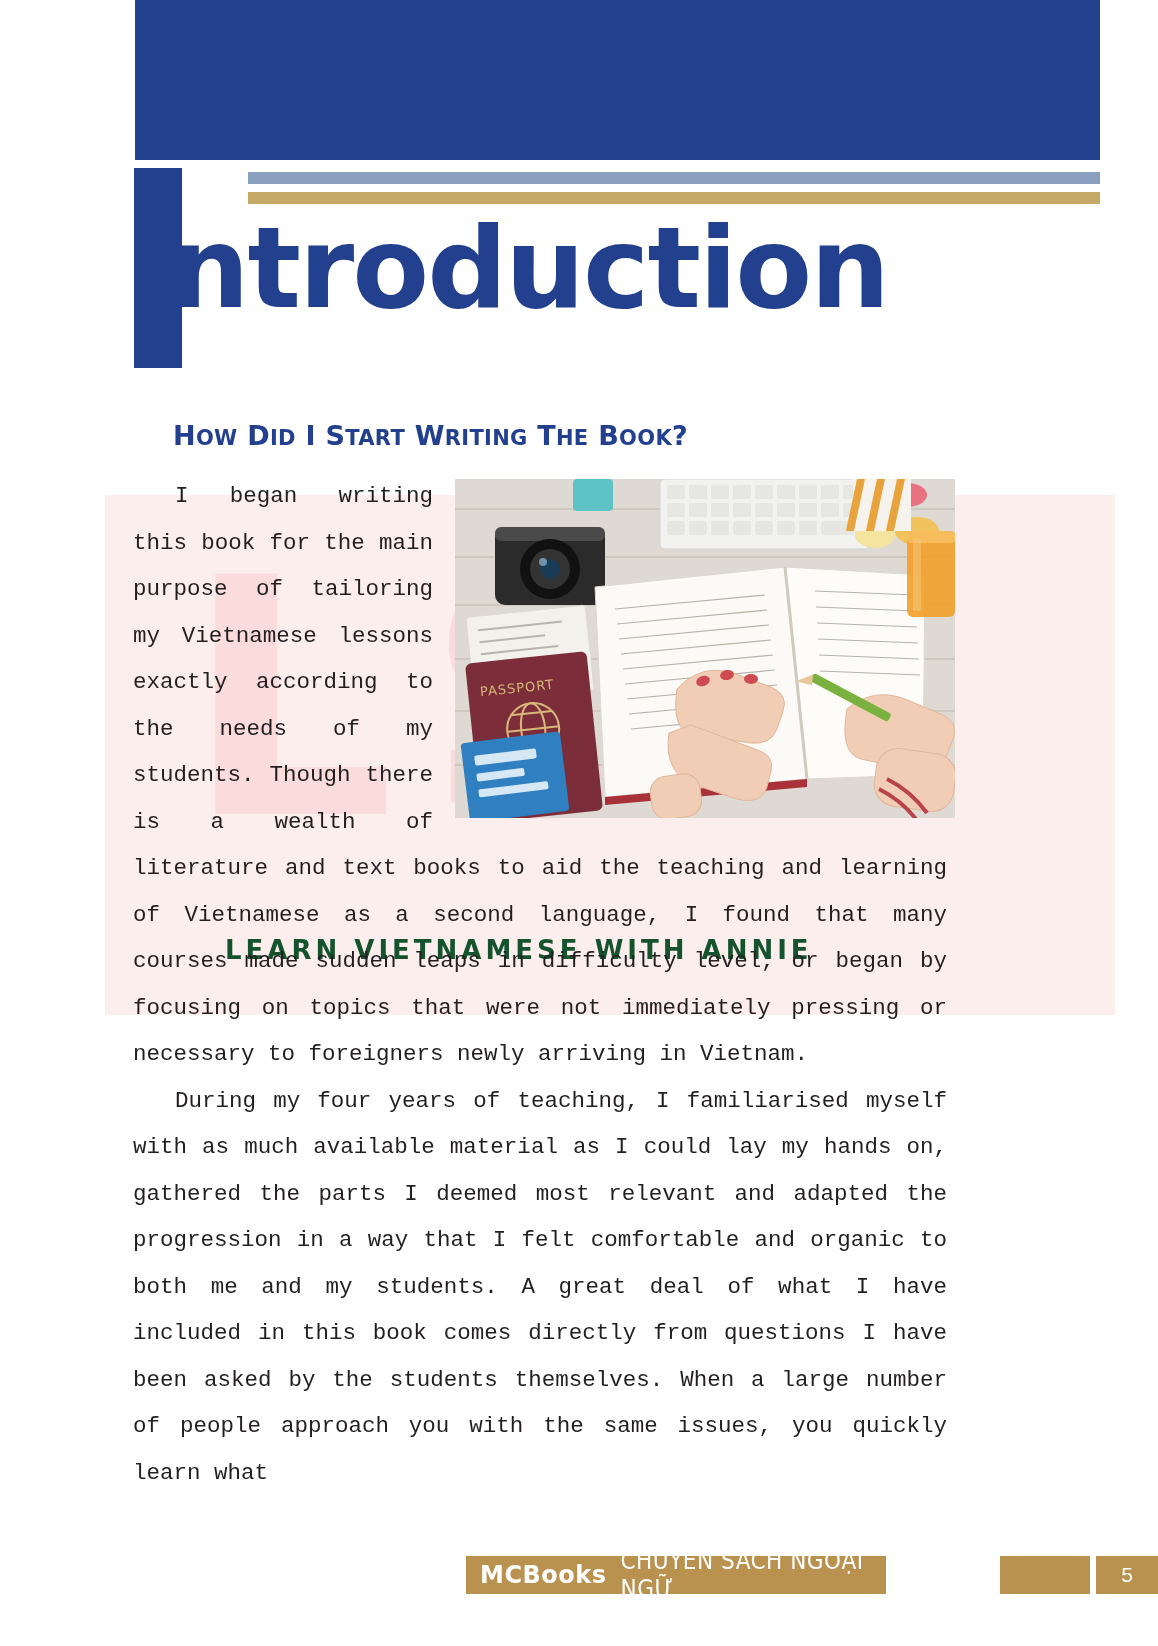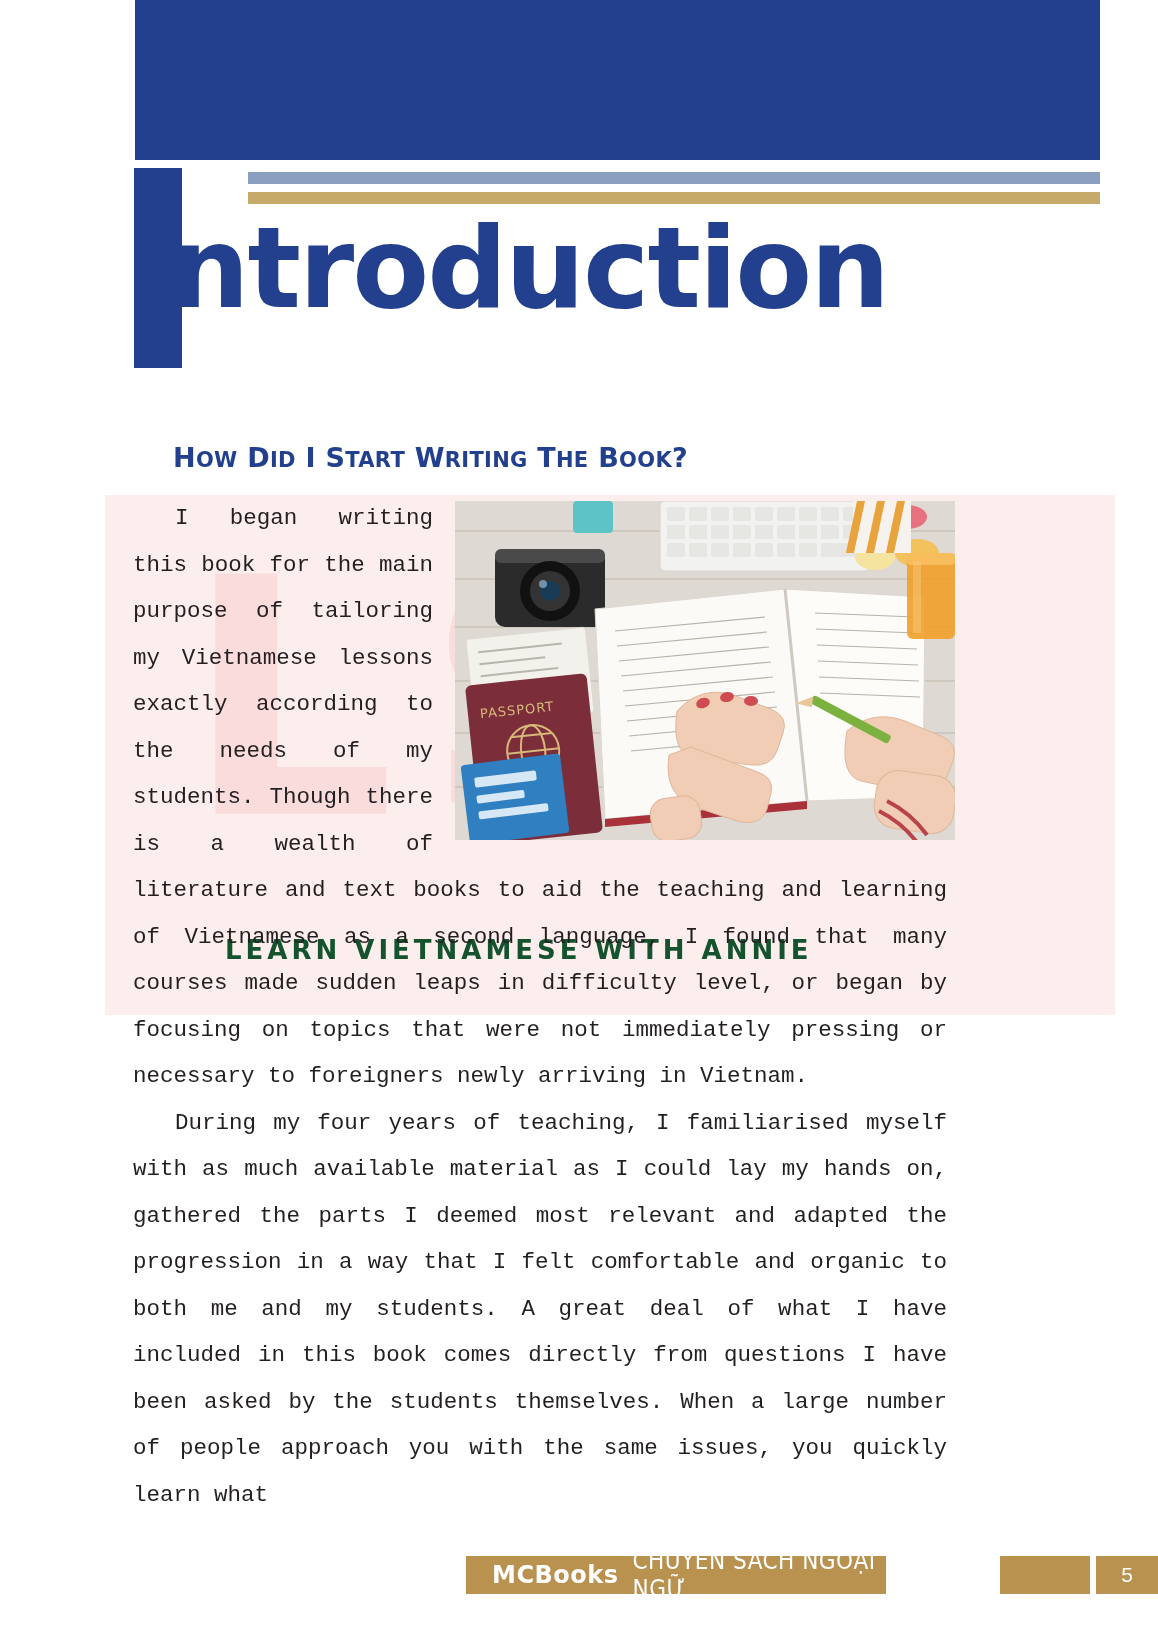--- a/index.html
+++ b/index.html
@@ -110,21 +110,21 @@
     font-size: 26px;
     font-weight: 700;
     color: #14532d;
     letter-spacing: 4px;
   }
 
   
   .content {
     position: absolute;
     left: 133px;
-    top: 442px;
+    top: 420px;
     width: 822px;
   }
   .section-heading {
     font-family: "DejaVu Sans", sans-serif;
     font-size: 27px;
     font-weight: 700;
     color: #23408e;
     margin: 0 0 22px 40px;
     letter-spacing: 0.3px;
   }
@@ -177,21 +177,21 @@
     height: 38px;
     background: #b9924f;
     display: flex;
     align-items: center;
   }
   .footer-logo {
     font-family: "DejaVu Sans", sans-serif;
     font-weight: 700;
     font-size: 24px;
     color: #ffffff;
-    margin-left: 26px;
+    margin-left: 14px;
     letter-spacing: 0.5px;
   }
   .footer-tagline {
     font-family: "DejaVu Sans Condensed", "DejaVu Sans", sans-serif;
     font-size: 24px;
     color: #ffffff;
     margin-left: 14px;
     letter-spacing: 0.5px;
   }
   .footer-pagebox {

